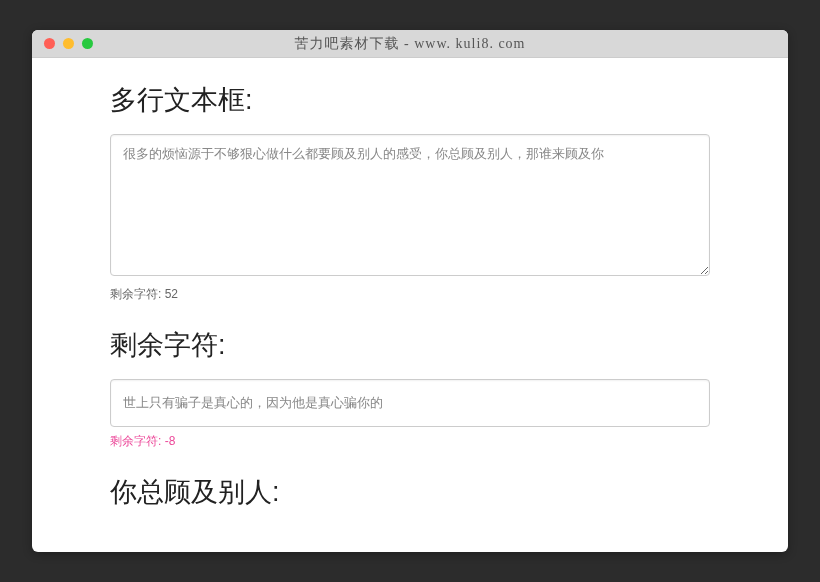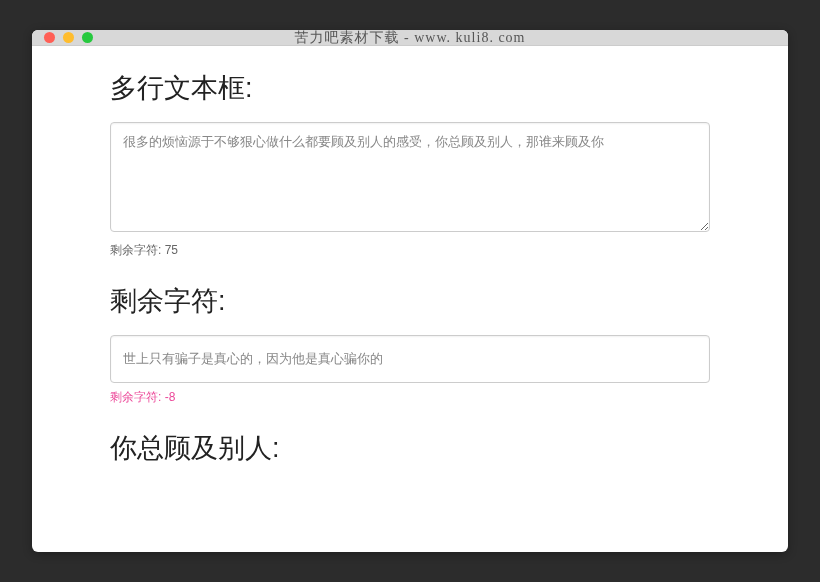--- a/index.html
+++ b/index.html
@@ -16,21 +16,21 @@
     }
     .window {
       background: #fff;
       border-radius: 6px;
       overflow: hidden;
       box-shadow: 0 2px 10px rgba(0,0,0,0.3);
       height: 100%;
     }
     .titlebar {
       background: #d8d8d8;
-      height: 16px;
+      height: 28px;
       display: flex;
       align-items: center;
       position: relative;
       border-bottom: 1px solid #ccc;
     }
     .traffic-lights {
       display: flex;
       gap: 8px;
       padding-left: 12px;
     }
@@ -60,21 +60,21 @@
       margin-bottom: 24px;
     }
     .section-title {
       font-size: 27px;
       color: #222;
       font-weight: normal;
       margin-bottom: 16px;
     }
     textarea {
       width: 100%;
-      height: 110px;
+      height: 142px;
       border: 1px solid #ccc;
       border-radius: 4px;
       padding: 10px 12px;
       font-size: 13px;
       color: #888;
       font-family: Liberation Sans, sans-serif;
       resize: both;
       box-shadow: inset 0 1px 2px rgba(0,0,0,0.06);
     }
     input[type="text"] {
@@ -109,21 +109,21 @@
     </div>
     <div class="title">苦力吧素材下载 - www. kuli8. com</div>
   </div>
 
   <div class="content">
 
     <div class="section">
       <h2 class="section-title">多行文本框:</h2>
       <textarea style="">很多的烦恼源于不够狠心做什么都要顾及别人的感受，你总顾及别人，那谁来顾及你</textarea>
       <div class="counter">
-        <span>剩余字符: </span><span>75</span>
+        <span>剩余字符: </span><span>52</span>
       </div>
     </div>
 
     <div class="section">
       <h2 class="section-title">剩余字符:</h2>
       <input type="text" value="世上只有骗子是真心的，因为他是真心骗你的" style="">
       <div class="counter negative">
         <span>剩余字符: </span><span>-8</span>
       </div>
     </div>

